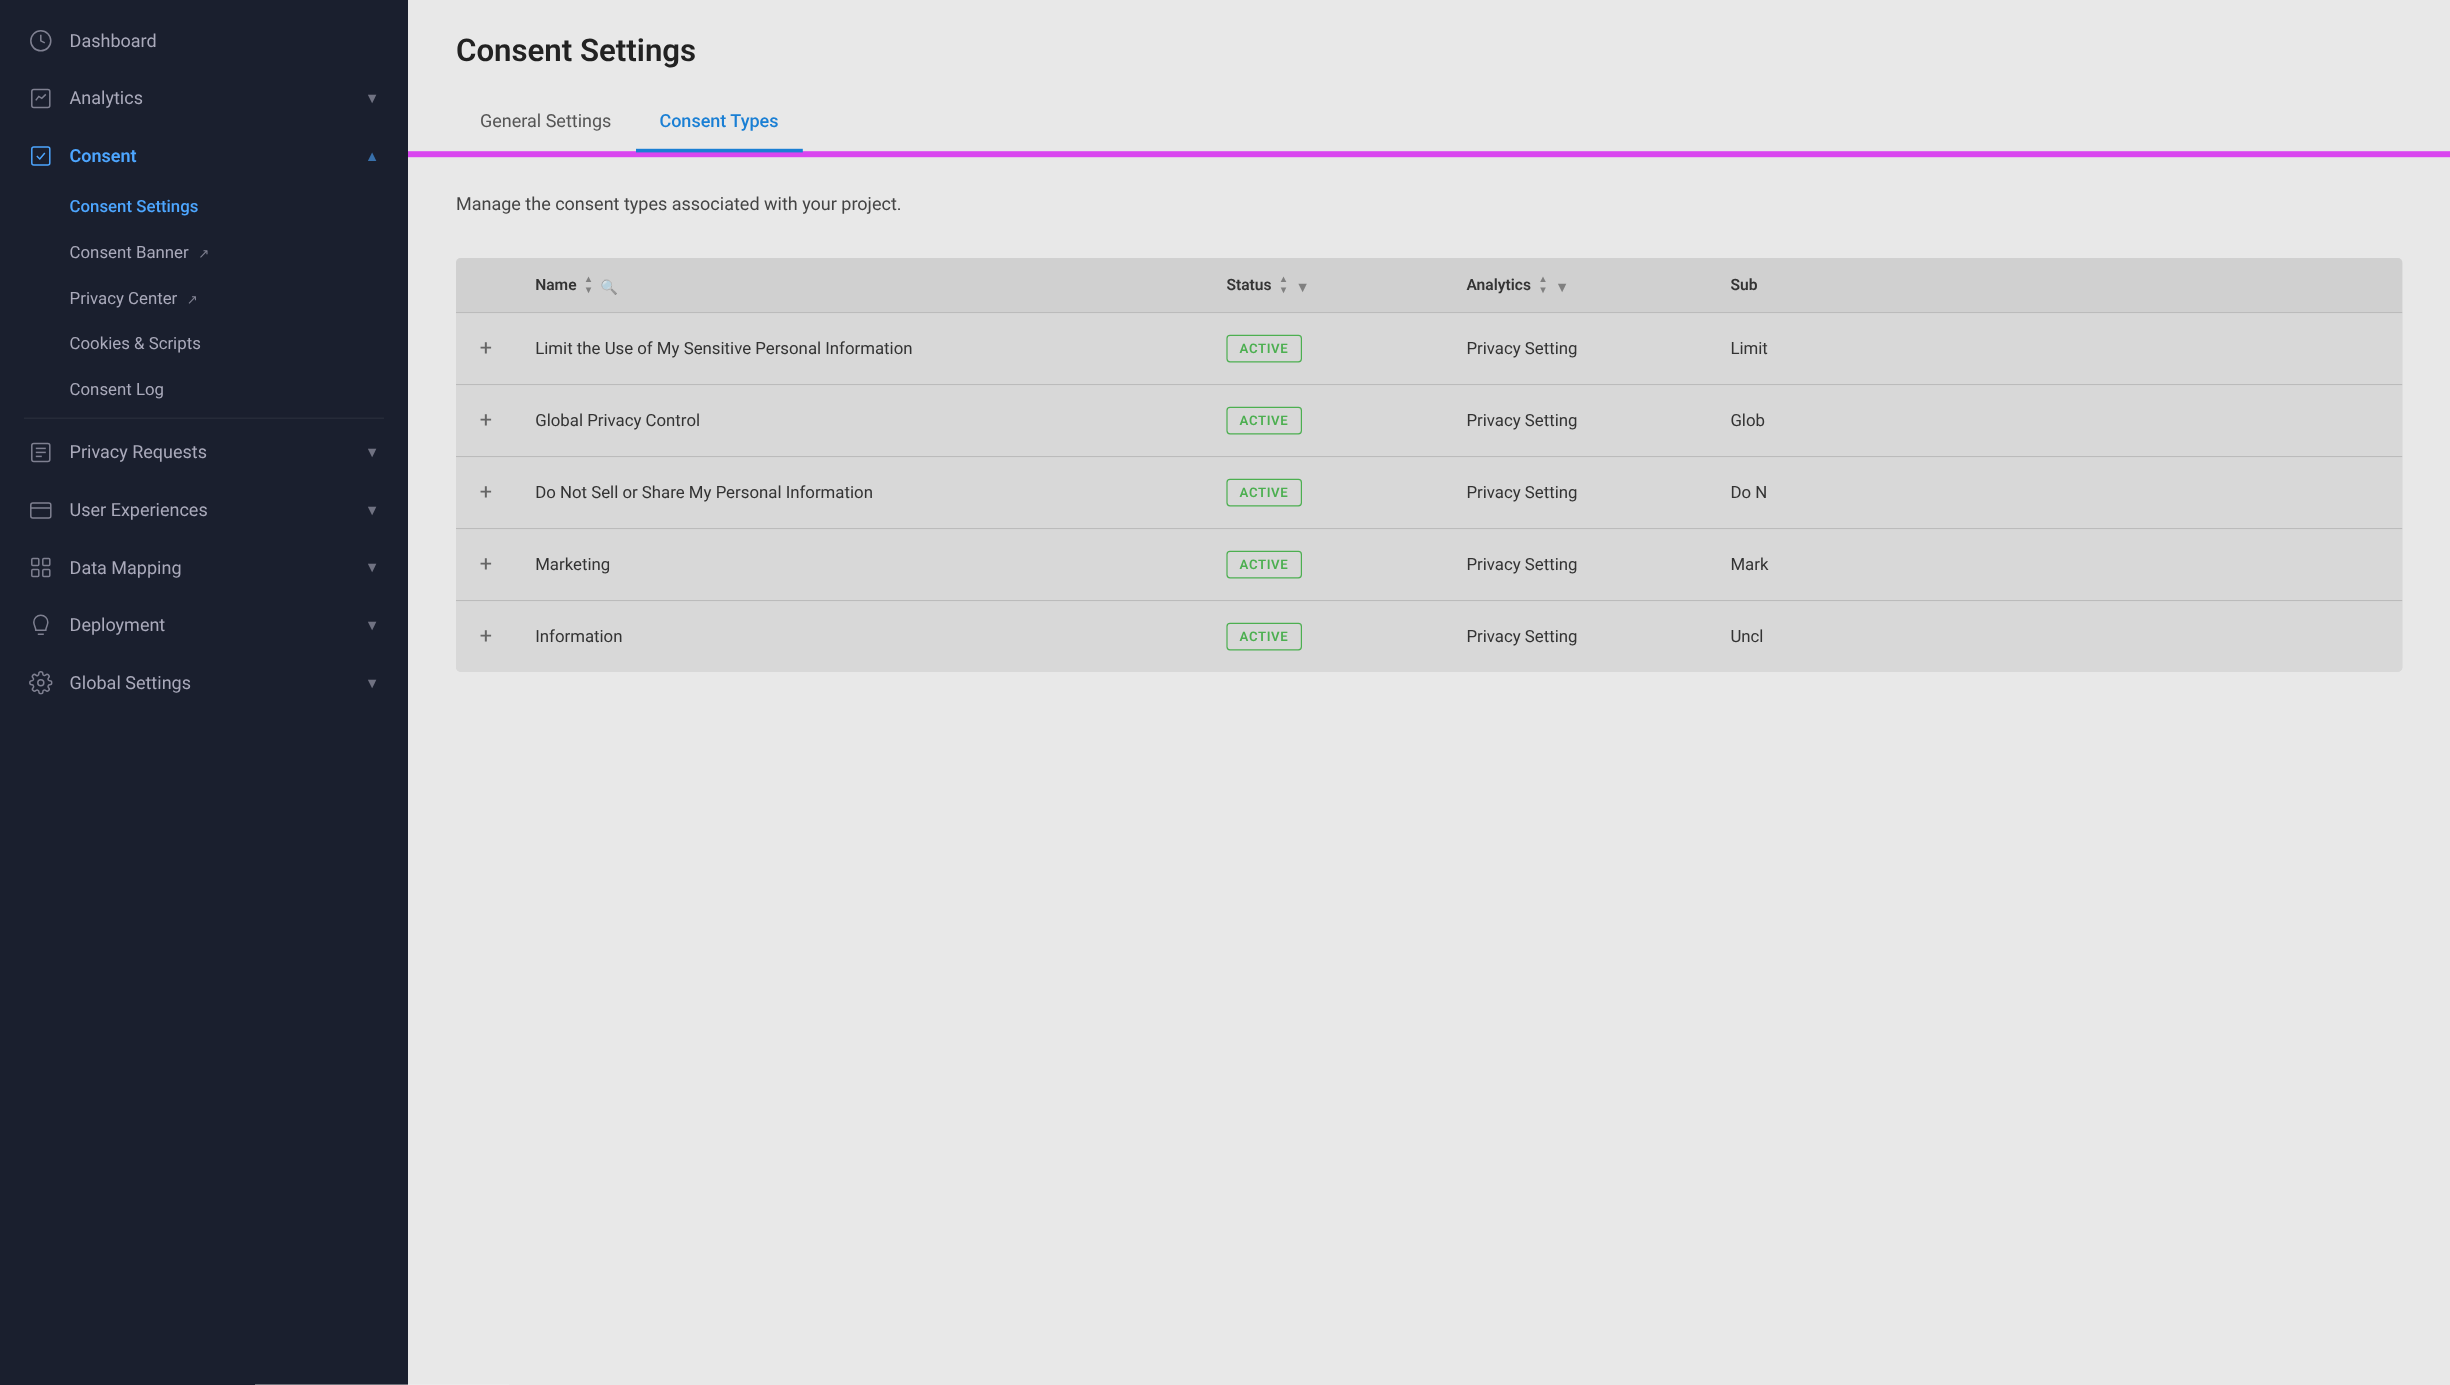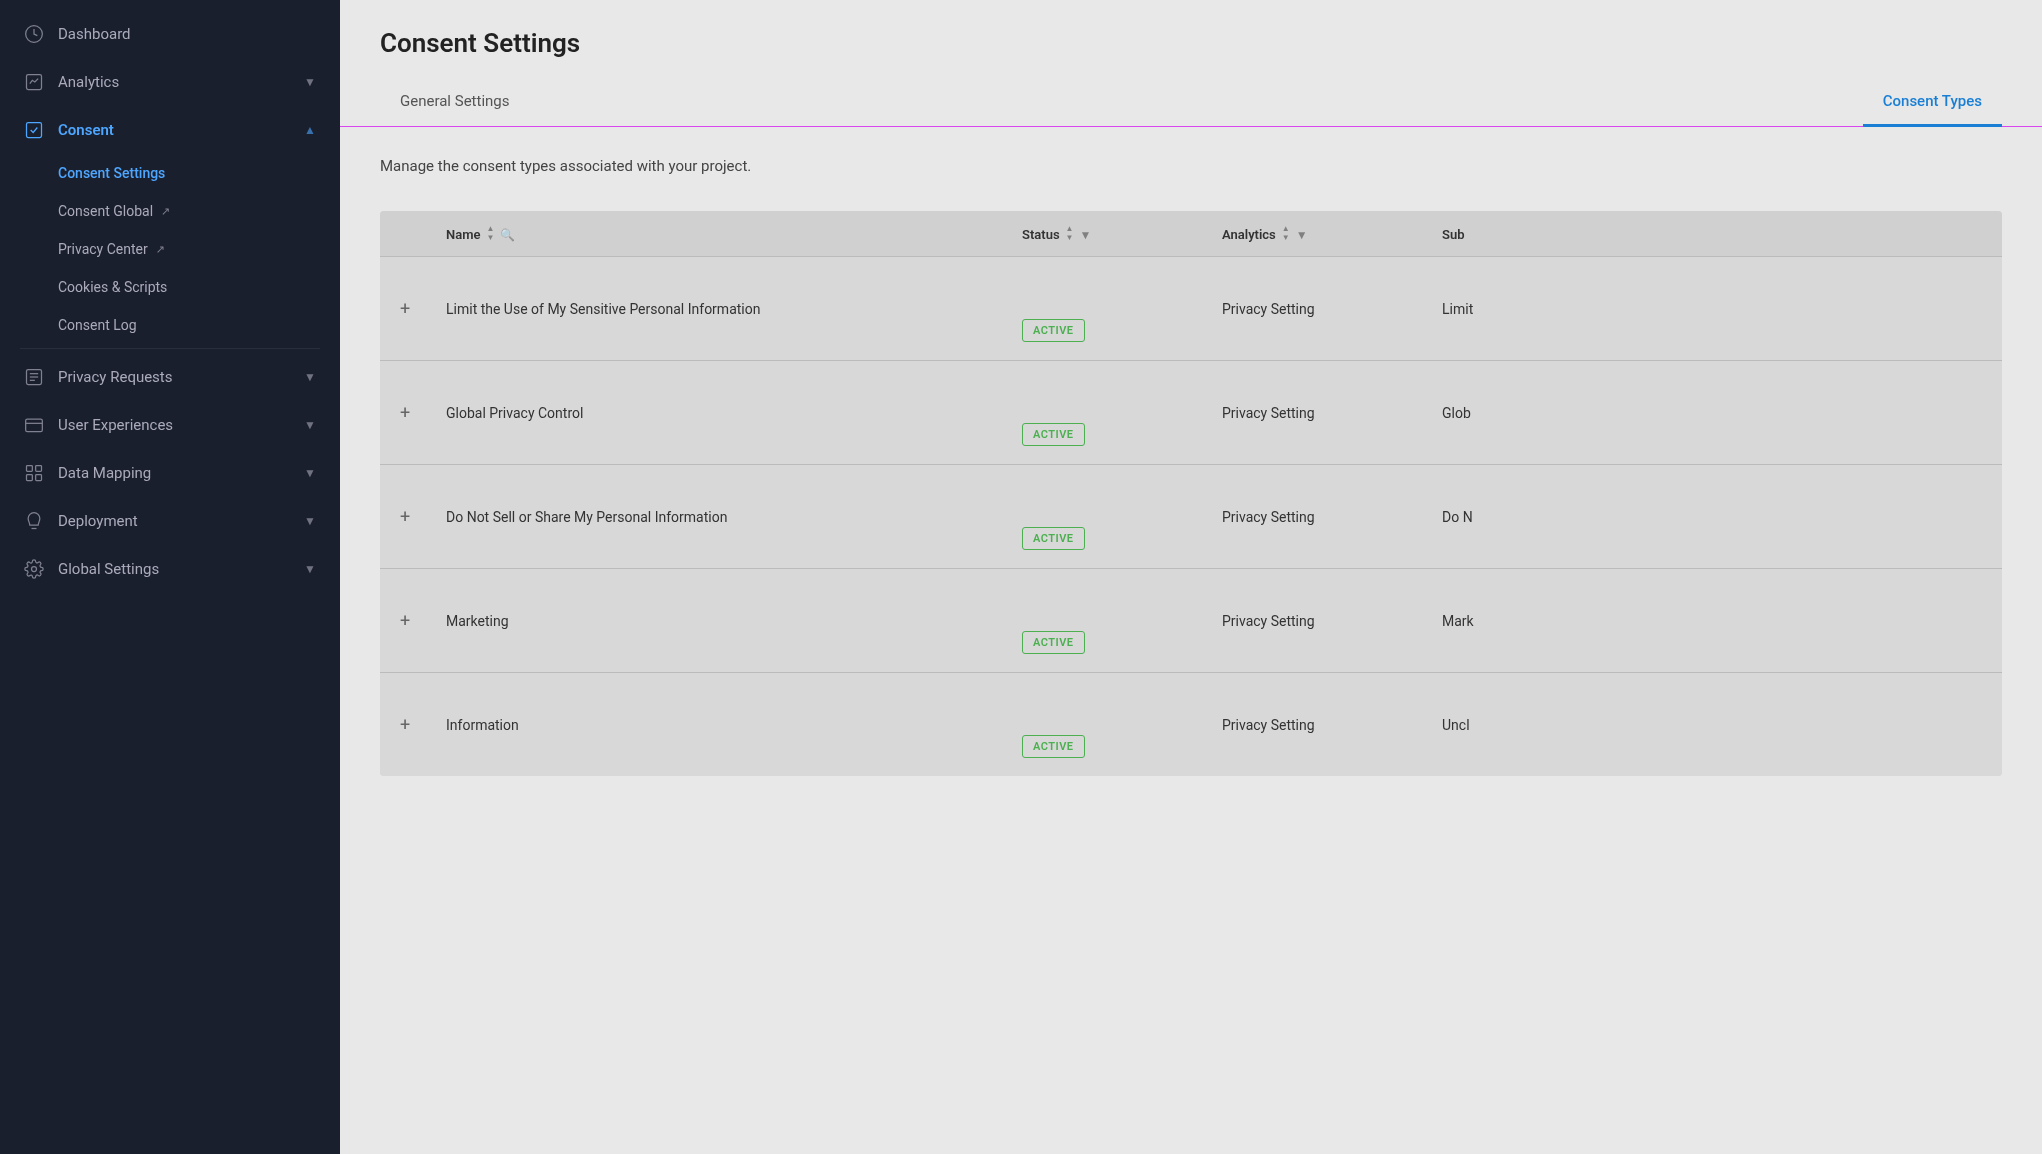--- a/index.html
+++ b/index.html
@@ -63,22 +63,21 @@
       font-weight: 600;
       color: #222;
     }
 
     
     .tabs {
       display: flex;
       gap: 0;
       padding: 0 40px;
       background: #e8e8e8;
-      border-bottom: 1px solid #d946ef;
-      justify-content: space-between;
+      border-bottom: 5px solid #d946ef;
     }
     .tab {
       padding: 14px 20px;
       font-size: 15px;
       cursor: pointer;
       color: #555;
       border-bottom: 3px solid transparent;
       margin-bottom: -1px;
     }
     .tab.active {
@@ -150,21 +149,20 @@
       padding: 4px 10px;
       border-radius: 3px;
       font-size: 11px;
       font-weight: 600;
       letter-spacing: 0.5px;
     }
     .status-badge.active {
       background: transparent;
       border: 1.5px solid #4caf50;
       color: #4caf50;
-      margin-top: 44px;
     }
 
     
     ::-webkit-scrollbar { width: 6px; }
     ::-webkit-scrollbar-track { background: transparent; }
     ::-webkit-scrollbar-thumb { background: rgba(0,0,0,0.2); border-radius: 3px; }
   </style>
 </head>
 <body>
 
@@ -194,21 +192,21 @@
     </svg>
     <span style="color:#4da6ff; font-weight:600;">Consent</span>
     <span class="chevron" style="color:#4da6ff;">▲</span>
   </div>
 
   <div class="sidebar-sub">
     <div class="sidebar-sub-item active">
       <span>Consent Settings</span>
     </div>
     <div class="sidebar-sub-item">
-      <span>Consent Global</span>
+      <span>Consent Banner</span>
       <span class="ext-icon">↗</span>
     </div>
     <div class="sidebar-sub-item">
       <span>Privacy Center</span>
       <span class="ext-icon">↗</span>
     </div>
     <div class="sidebar-sub-item">
       <span>Cookies &amp; Scripts</span>
     </div>
     <div class="sidebar-sub-item">

